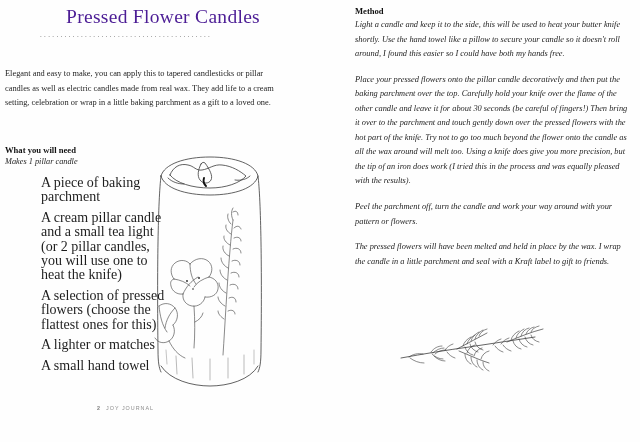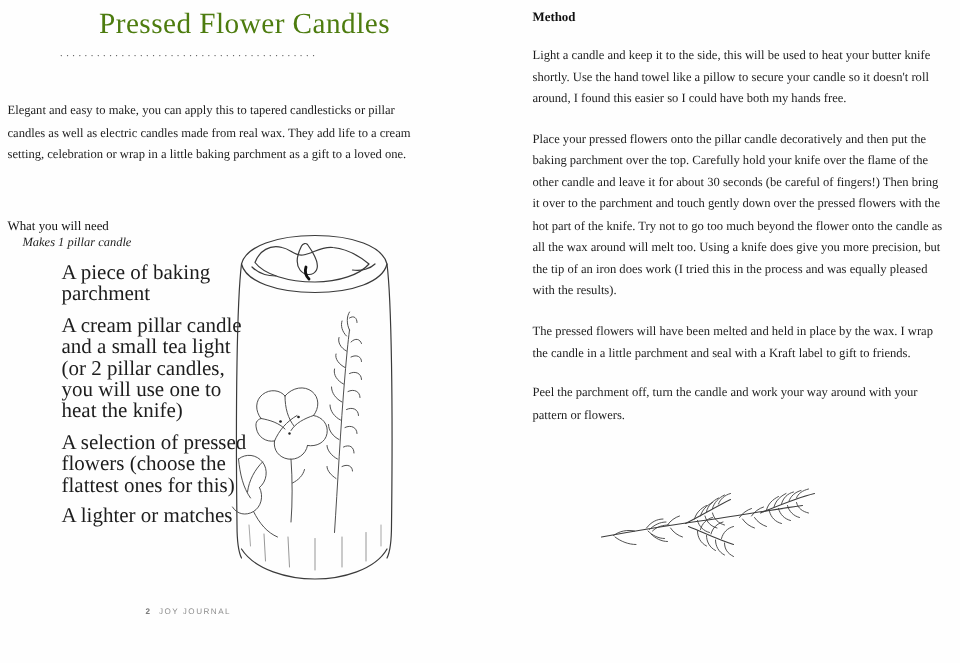--- a/index.html
+++ b/index.html
@@ -33,21 +33,21 @@
   }
 
   .title {
     position: absolute;
     left: 33px;
     top: 6px;
     width: 260px;
     font-size: 19.5px;
     font-weight: 400;
     letter-spacing: 0.3px;
-    color: #4d7c0f;
+    color: #4c1d95;
     text-align: center;
     white-space: nowrap;
     font-family: "Liberation Serif", "DejaVu Serif", serif;
   }
 
   .divider {
     position: absolute;
     left: 40px;
     top: 32px;
     width: 195px;
@@ -70,26 +70,26 @@
     line-height: 14.6px;
     color: #1d1d1d;
   }
   .intro p { margin: 0; }
 
   .need-head {
     position: absolute;
     left: 5px;
     top: 145px;
     font-size: 8.6px;
-    font-weight: normal;
+    font-weight: bold;
     color: #111;
   }
   .need-sub {
     position: absolute;
-    left: 15px;
+    left: 5px;
     top: 157px;
     font-size: 8.3px;
     font-style: italic;
     color: #1d1d1d;
   }
 
   .need-list {
     position: absolute;
     left: 5px;
     top: 176px;
@@ -129,21 +129,21 @@
 
   .method-body {
     position: absolute;
     left: 25px;
     top: 18px;
     width: 275px;
     font-size: 8.4px;
     line-height: 14.55px;
     color: #1d1d1d;
   }
-  .method-body p { margin: 12px 0 11px 0; }
+  .method-body p { margin: 0 0 11px 0; font-style: italic; }
   .method-body p:last-child { margin-bottom: 0; }
 
   .sprig-wrap {
     position: absolute;
     left: 65px;
     top: 318px;
     width: 195px;
     height: 75px;
   }
 
@@ -178,20 +178,21 @@
     </div>
 
     <div class="need-head">What you will need</div>
     <div class="need-sub">Makes 1 pillar candle</div>
 
     <div class="need-list">
       <div class="item">A piece of baking parchment</div>
       <div class="item">A cream pillar candle and a small tea light (or 2 pillar candles, you will use one to heat the knife)</div>
       <div class="item">A selection of pressed flowers (choose the flattest ones for this)</div>
       <div class="item">A lighter or matches</div>
+      <div class="item">A small hand towel</div>
     </div>
 
     <div class="candle-wrap">
       <svg width="140" height="240" viewBox="0 0 140 240" fill="none" stroke="#3a3a3a" stroke-width="0.8" stroke-linecap="round" stroke-linejoin="round">
 
         <path d="M21 26 C18 50 17 120 18 200 C18 212 19 218 21 222"></path>
         <path d="M118 26 C121 50 122 120 121 200 C121 212 120 218 118 222"></path>
 
         <path d="M21 26 C24 14 45 7 70 7 C95 7 115 14 118 26 C115 38 95 45 70 45 C45 45 24 38 21 26 Z"></path>
 
@@ -274,22 +275,22 @@
     </div>
   </div>
 
   <div class="col-right">
 
     <div class="method-head">Method</div>
 
     <div class="method-body">
       <p>Light a candle and keep it to the side, this will be used to heat your butter knife shortly. Use the hand towel like a pillow to secure your candle so it doesn't roll around, I found this easier so I could have both my hands free.</p>
       <p>Place your pressed flowers onto the pillar candle decoratively and then put the baking parchment over the top. Carefully hold your knife over the flame of the other candle and leave it for about 30 seconds (be careful of fingers!) Then bring it over to the parchment and touch gently down over the pressed flowers with the hot part of the knife. Try not to go too much beyond the flower onto the candle as all the wax around will melt too. Using a knife does give you more precision, but the tip of an iron does work (I tried this in the process and was equally pleased with the results).</p>
+      <p>Peel the parchment off, turn the candle and work your way around with your pattern or flowers.</p>
       <p>The pressed flowers will have been melted and held in place by the wax. I wrap the candle in a little parchment and seal with a Kraft label to gift to friends.</p>
-      <p>Peel the parchment off, turn the candle and work your way around with your pattern or flowers.</p>
     </div>
 
     <div class="sprig-wrap">
       <svg width="195" height="75" viewBox="0 0 195 75" fill="none" stroke="#3d3d3d" stroke-width="0.6" stroke-linecap="round" stroke-linejoin="round">
 
         <path d="M6 40 C28 36 52 32 74 29 C96 26 118 22 140 19" stroke-width="0.8"></path>
 
         <g>
           <path d="M36 34 C39 30 43 28 47 28"></path>
           <path d="M38 35 C41 32 45 30 49 30"></path>

